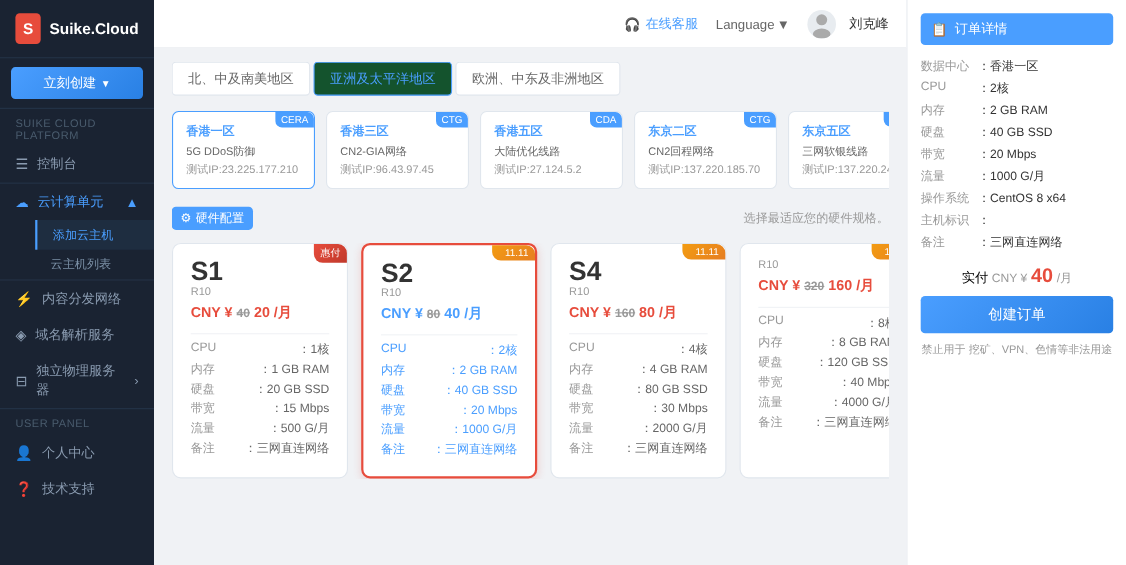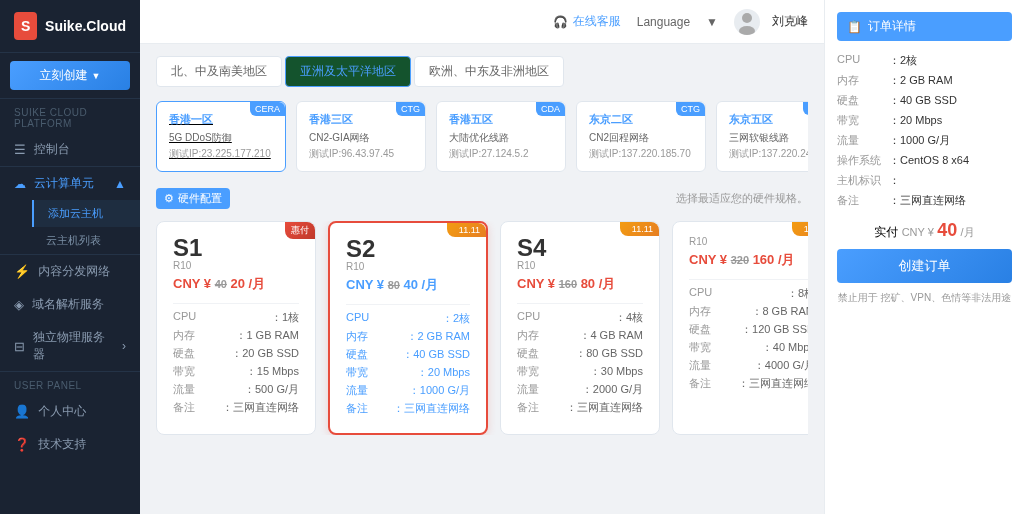--- a/index.html
+++ b/index.html
@@ -20,40 +20,40 @@
     .sidebar-group { border-bottom: 1px solid #243347; }
     .sidebar-group-header { padding: 8px 14px; display: flex; align-items: center; justify-content: space-between; color: #8a9bb0; cursor: pointer; font-size: 12px; }
     .sidebar-group-header.active-group { color: #4a9eff; }
 
     
     .main { flex: 1; overflow-y: auto; height: 514px; position: relative; }
 
     
     .topbar { background: white; height: 44px; display: flex; align-items: center; justify-content: flex-end; padding: 0 16px; gap: 16px; border-bottom: 1px solid #e8ecf0; position: sticky; top: 0; z-index: 10; }
     .topbar-service { color: #4a9eff; font-size: 12px; display: flex; align-items: center; gap: 4px; }
-    .topbar-language { font-size: 12px; color: #666; display: flex; align-items: center; gap: 16px; }
+    .topbar-language { font-size: 12px; color: #666; display: flex; align-items: center; gap: 2px; }
     .topbar-user { display: flex; align-items: center; gap: 12px; }
     .user-avatar { width: 26px; height: 26px; border-radius: 50%; background: #e8ecf0; display: flex; align-items: center; justify-content: center; overflow: hidden; }
     .user-name { font-size: 12px; color: #333; }
 
     
     .btn-create { background: linear-gradient(135deg, #4a9eff, #2980e4); color: white; border: none; padding: 6px 14px; border-radius: 4px; font-size: 12px; cursor: pointer; display: flex; align-items: center; gap: 4px; position: absolute; left: 155px; top: 8px; z-index: 11; }
 
     
     .content { padding: 12px 16px; }
 
     
     .region-tabs { display: flex; gap: 3px; margin-bottom: 14px; flex-wrap: wrap; }
     .region-tab { padding: 6px 14px; border: 1px solid #e0e6ed; border-radius: 4px; font-size: 12px; color: #666; cursor: pointer; background: white; }
     .region-tab.active { border-color: #4a9eff; color: #4a9eff; background: #14532d; }
 
     
     .server-cards { display: flex; gap: 10px; margin-bottom: 16px; flex-wrap: nowrap; overflow-x: auto; }
     .server-card { background: white; border: 1px solid #e0e6ed; border-radius: 6px; padding: 10px 12px; min-width: 130px; cursor: pointer; position: relative; flex-shrink: 0; }
-    .server-card.active { border-color: #4a9eff; text-decoration: underline; }
+    .server-card.active { border-color: #4a9eff; }
     .server-card .corner-badge { position: absolute; top: 0; right: 0; background: #4a9eff; color: white; font-size: 9px; padding: 2px 5px; border-radius: 0 6px 0 6px; }
     .server-card .server-name { font-size: 11px; color: #4a9eff; font-weight: bold; margin-bottom: 4px; }
     .server-card .server-ip { font-size: 10px; color: #999; }
     .server-card .server-desc { font-size: 10px; color: #666; margin-bottom: 2px; }
 
     
     .section-header { display: flex; align-items: center; gap: 6px; margin-bottom: 12px; }
     .section-header-label { background: #4a9eff; color: white; padding: 3px 8px; border-radius: 4px; font-size: 11px; display: flex; align-items: center; gap: 4px; }
     .section-right-text { margin-left: auto; font-size: 11px; color: #999; }
 
@@ -376,20 +376,24 @@
   </div>
 </div>
 
 <div class="right-panel">
   <div class="panel-header">
     <span>📋</span>
     <span>订单详情</span>
   </div>
 
   <div class="panel-row">
+    <span class="panel-label">数据中心</span>
+    <span class="panel-value">：<span>香港一区</span></span>
+  </div>
+  <div class="panel-row">
     <span class="panel-label">CPU</span>
     <span class="panel-value">：<span>2核</span></span>
   </div>
   <div class="panel-row">
     <span class="panel-label">内存</span>
     <span class="panel-value">：<span>2 GB RAM</span></span>
   </div>
   <div class="panel-row">
     <span class="panel-label">硬盘</span>
     <span class="panel-value">：<span>40 GB SSD</span></span>

